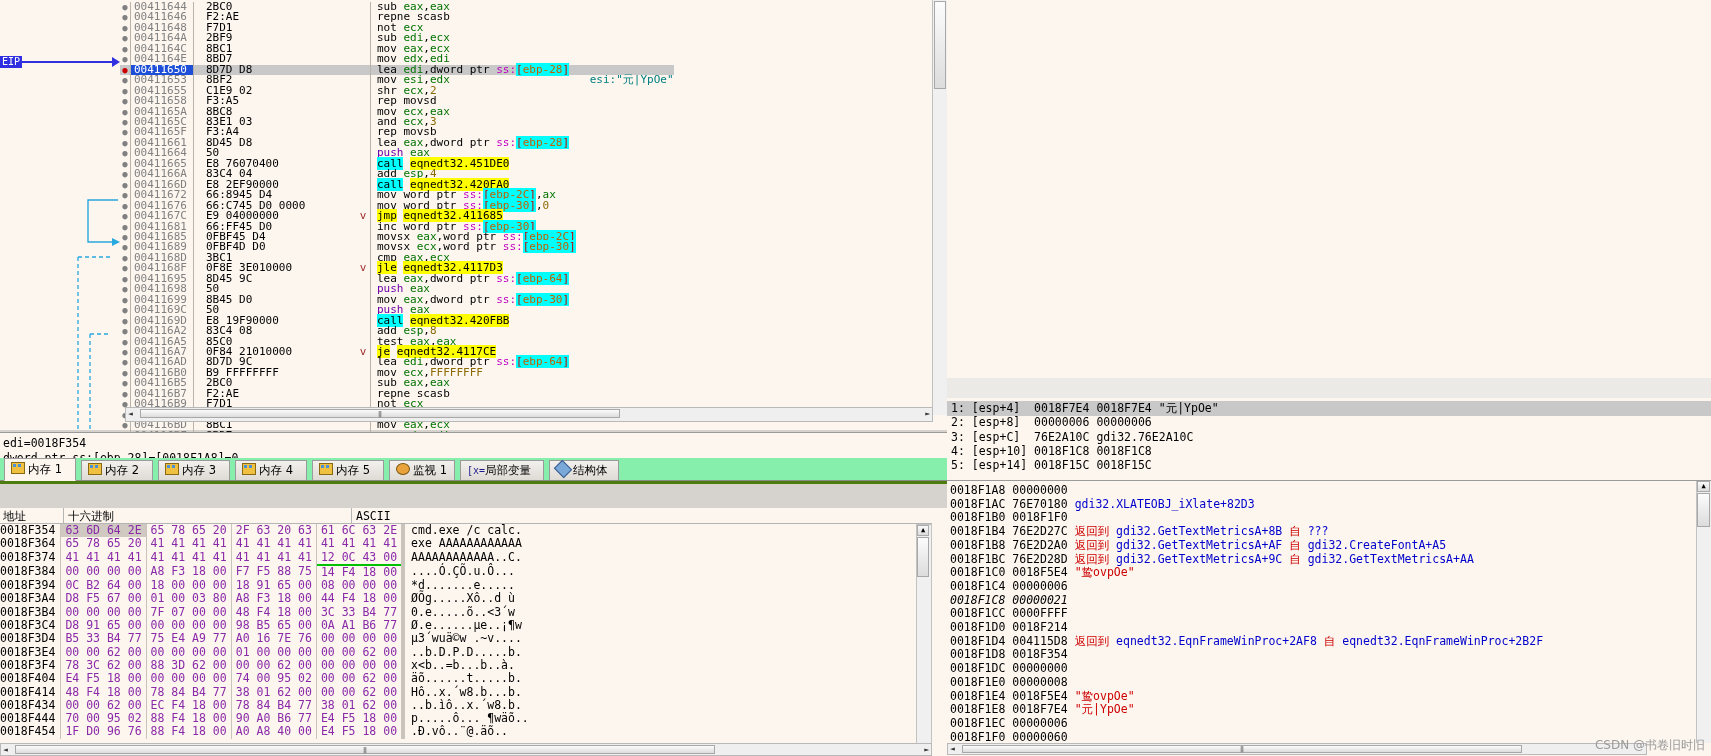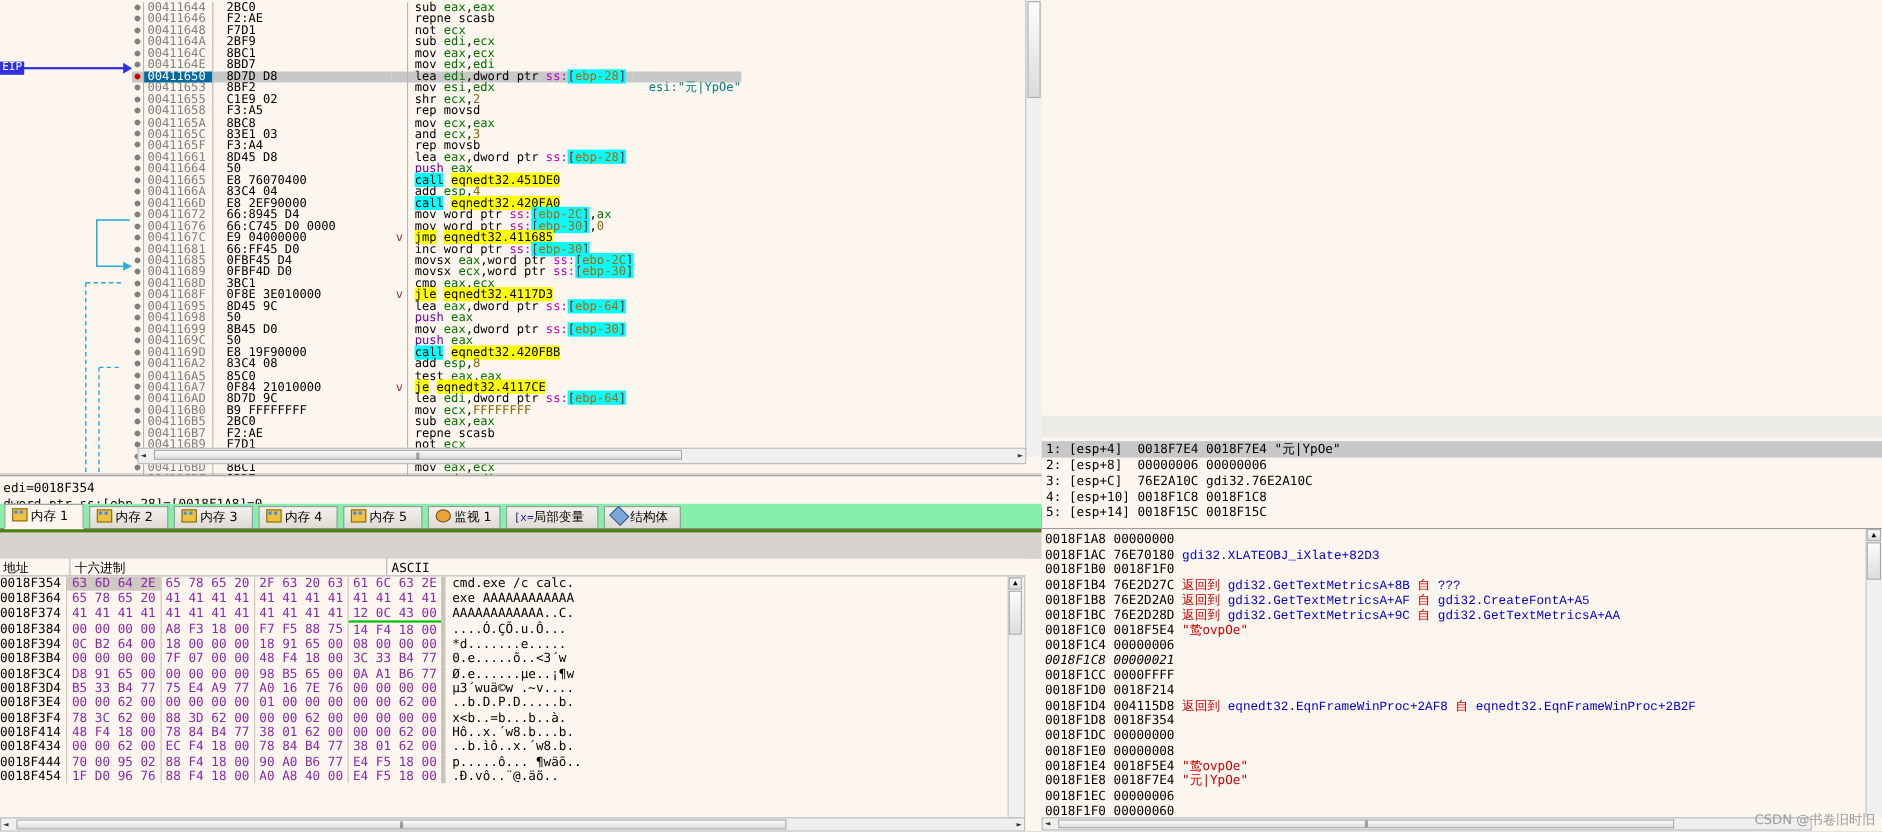--- a/index.html
+++ b/index.html
@@ -14,21 +14,21 @@
   .disasm-scroll-h{position:absolute;left:125px;bottom:8px;right:14px;height:13px;background:#efefef;border:1px solid #b9b9b9;}
 
   table.code{border-collapse:collapse;font-family:"DejaVu Sans Mono",monospace;font-size:11px;line-height:10.45px;}
   table.code td{padding:0;white-space:pre;vertical-align:top;height:10.45px;}
   .c-bp{width:10px;text-align:center;color:#808080;font-size:9px;}
   .c-addr{color:#808080;padding-right:6px !important;padding-left:3px !important;border-left:1px solid #b9b3aa;border-right:1px solid #b9b3aa;}
   .c-bytes{color:#000;padding-left:12px !important;width:150px;}
   .c-ch{width:14px;color:#a03030;text-align:center;}
   .c-ins{color:#007300;padding-left:6px !important;border-left:1px solid #b9b3aa;}
   tr.sel td{background:#c8c8c8;}
-  tr.sel .c-addr{background:#0369a1;color:#fff;}
+  tr.sel .c-addr{background:#1d4ed8;color:#fff;}
   .reg{color:#007300;}
   .mn{color:#000;}
   .num{color:#8b6a00;}
   .seg{color:#c000c0;}
   .mem-hl{background:#00ffff;}
   .call-hl{background:#ffff00;color:#000;}
   .call-kw{background:#00ffff;color:#000;}
   .push{color:#6f00a8;}
 
   
@@ -75,21 +75,21 @@
   .hx-green{border-bottom:2px solid #00c000;}
   #dump-scroll{position:absolute;right:15px;top:16px;width:14px;height:218px;background:#f0f0f0;border:1px solid #c3c3c3;}
   #dump-hscroll{position:absolute;left:0;bottom:0;width:932px;height:13px;background:#efefef;border:1px solid #b9b9b9;box-sizing:border-box;}
 
   
   #stackpane{position:absolute;left:947px;top:480px;width:764px;height:276px;background:#fdf6ef;border-top:1px solid #9a9a9a;}
   .stkline{position:absolute;left:3px;white-space:pre;font-family:"DejaVu Sans Mono",monospace;font-size:11.5px;color:#000;}
   .s-addr{color:#000;}
   .s-val{color:#000;}
   .s-ret{color:#cc0000;}
-  .s-sym{color:#0000cc;font-family:Liberation Mono, monospace;}
+  .s-sym{color:#0000cc;}
   .s-str{color:#cc0000;}
   #stk-hscroll{position:absolute;left:0;bottom:2px;width:700px;height:12px;background:#efefef;border:1px solid #b9b9b9;box-sizing:border-box;}
   #stk-vscroll{position:absolute;right:0;top:0;width:14px;height:262px;background:#f0f0f0;border-left:1px solid #c3c3c3;}
 
   
   #eipbadge{position:absolute;left:0;top:56px;width:22px;height:12px;background:#3030e0;color:#fff;
     font-family:"DejaVu Sans Mono",monospace;font-size:10px;line-height:12px;text-align:center;}
   #eiparrow{position:absolute;left:20px;top:61px;width:98px;height:2px;background:#3030e0;}
   #eiphead{position:absolute;left:112px;top:57px;width:0;height:0;border-top:5px solid transparent;border-bottom:5px solid transparent;border-left:8px solid #3030e0;}
 
@@ -588,20 +588,33 @@
               <td class="d-sep"></td>
               <td class="d-hex">18 00 00 00</td>
               <td class="d-sep"></td>
               <td class="d-hex">18 91 65 00</td>
               <td class="d-sep"></td>
               <td class="d-hex">08 00 00 00</td>
               <td class="d-sep" style="width:4px"></td>
               <td class="d-ascii">*d.......e.....</td>
             </tr>
             <tr>
+              <td class="d-addr">0018F3A4</td>
+              <td class="d-sep"></td>
+              <td class="d-hex">D8 F5 67 00</td>
+              <td class="d-sep"></td>
+              <td class="d-hex">01 00 03 80</td>
+              <td class="d-sep"></td>
+              <td class="d-hex">A8 F3 18 00</td>
+              <td class="d-sep"></td>
+              <td class="d-hex">44 F4 18 00</td>
+              <td class="d-sep" style="width:4px"></td>
+              <td class="d-ascii">ØÕg.....Xô..d ù</td>
+            </tr>
+            <tr>
               <td class="d-addr">0018F3B4</td>
               <td class="d-sep"></td>
               <td class="d-hex">00 00 00 00</td>
               <td class="d-sep"></td>
               <td class="d-hex">7F 07 00 00</td>
               <td class="d-sep"></td>
               <td class="d-hex">48 F4 18 00</td>
               <td class="d-sep"></td>
               <td class="d-hex">3C 33 B4 77</td>
               <td class="d-sep" style="width:4px"></td>
@@ -651,20 +664,33 @@
               <td class="d-sep"></td>
               <td class="d-hex">78 3C 62 00</td>
               <td class="d-sep"></td>
               <td class="d-hex">88 3D 62 00</td>
               <td class="d-sep"></td>
               <td class="d-hex">00 00 62 00</td>
               <td class="d-sep"></td>
               <td class="d-hex">00 00 00 00</td>
               <td class="d-sep" style="width:4px"></td>
               <td class="d-ascii">x&lt;b..=b...b..à.</td>
+            </tr>
+            <tr>
+              <td class="d-addr">0018F404</td>
+              <td class="d-sep"></td>
+              <td class="d-hex">E4 F5 18 00</td>
+              <td class="d-sep"></td>
+              <td class="d-hex">00 00 00 00</td>
+              <td class="d-sep"></td>
+              <td class="d-hex">74 00 95 02</td>
+              <td class="d-sep"></td>
+              <td class="d-hex">00 00 62 00</td>
+              <td class="d-sep" style="width:4px"></td>
+              <td class="d-ascii">äõ......t.....b.</td>
             </tr>
             <tr>
               <td class="d-addr">0018F414</td>
               <td class="d-sep"></td>
               <td class="d-hex">48 F4 18 00</td>
               <td class="d-sep"></td>
               <td class="d-hex">78 84 B4 77</td>
               <td class="d-sep"></td>
               <td class="d-hex">38 01 62 00</td>
               <td class="d-sep"></td>

